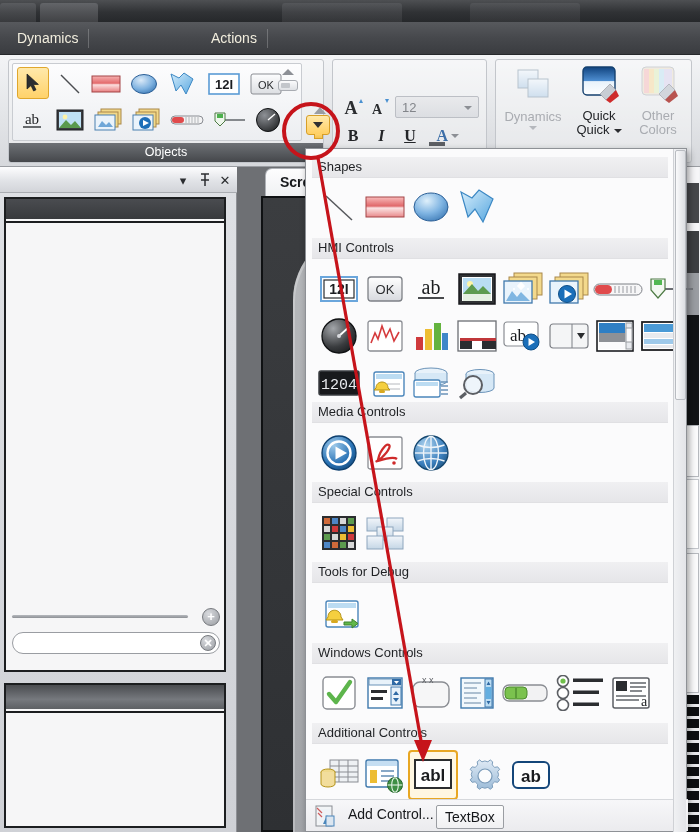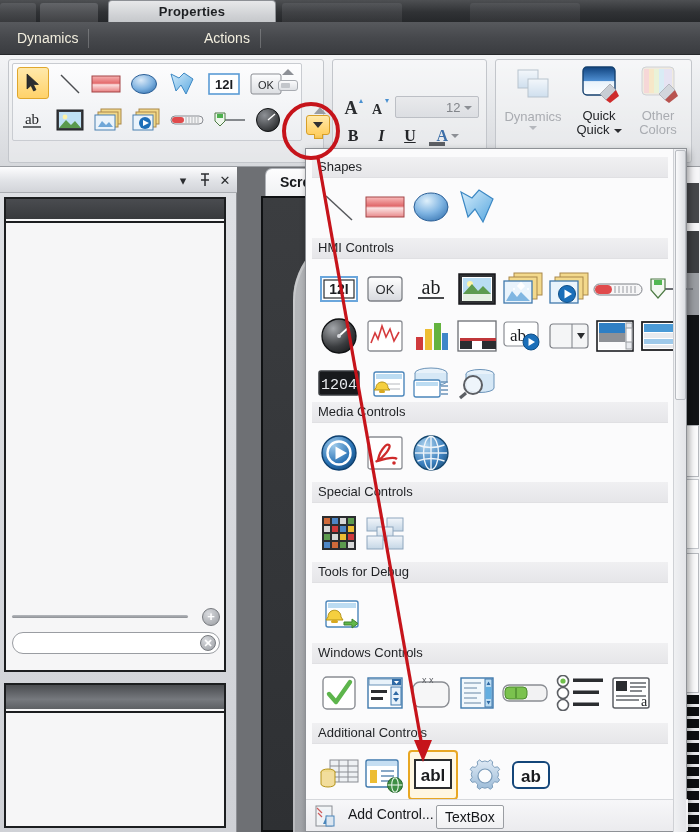--- a/index.html
+++ b/index.html
@@ -101,21 +101,21 @@
   .fontbox{
     position:absolute; left:8px; top:7px; width:138px; height:22px;
     background:#fff; border:1px solid #a8abb1; border-radius:2px;
   }
   .fontbox span{ font-size:13px; color:#55585d; line-height:21px; padding-left:5px; display:block;}
   .fontbox .dd{position:absolute; right:0; top:0; width:20px;height:20px;
      background:linear-gradient(#f6f7f8,#e3e5e9); border-left:1px solid #c7cad0;
      display:flex;align-items:center;justify-content:center;}
   .sizebox{
     position:absolute; left:62px; top:36px; width:84px; height:22px;
-    background:linear-gradient(#e9eaec,#dcdee2); border:1px solid #bcbfc5; border-radius:2px;padding-left:44px;
+    background:linear-gradient(#e9eaec,#dcdee2); border:1px solid #bcbfc5; border-radius:2px;
   }
   .sizebox span{font-size:13px;color:#82858a;line-height:21px;padding-left:6px;display:block;}
   .caret{width:0;height:0;border-left:4px solid transparent;border-right:4px solid transparent;
          border-top:4px solid #8c8f95;}
   .fbtn{position:absolute;display:flex;align-items:center;justify-content:center;
         font-size:15px;color:#2c2e31;}
   .fontrow3{position:absolute;left:8px;top:64px;}
 
   
   #grp-styles { left:495px; width:197px; height:104px; }
@@ -228,30 +228,27 @@
 </head>
 <body>
 
 <div id="app">
 
   <div class="titlestrip">
     <div class="ghost" style="left:0px;width:36px;"></div>
     <div class="ghost" style="left:40px;width:58px;opacity:.8;"></div>
     <div class="ghost" style="left:282px;width:120px;opacity:.4;"></div>
     <div class="ghost" style="left:470px;width:110px;opacity:.35;"></div>
-    <div class="tab-properties">
-      <span>Properties</span>
-    </div>
   </div>
 
   <div class="ribbontabs">
     <div class="rtab sep" style="left:6px;">
       <span>Dynamics</span>
     </div>
-    <div class="rtab sep" style="left:193px;">
+    <div class="rtab sep" style="left:200px;">
       <span>Actions</span>
     </div>
   </div>
 
   <div class="ribbon">
 
     <div class="grp" id="grp-objects">
       <div class="gal">
 
         <div class="galrow" style="top:4px;width:284px;">
@@ -394,20 +391,21 @@
             </div>
         </div>
       </div>
 
       <div class="sc-down-btn" style="left:297px;top:55px;">
         <div class="sc-tri-up"></div>
         <div class="car"></div>
         <div class="tail"></div>
       </div>
 
+      <div class="grp-title">Objects</div>
     </div>
 
     <div class="grp" id="grp-font">
 
       <div class="fbtn" style="left:10px;top:34px;width:24px;height:24px;">
         <svg width="24" height="22" viewBox="0 0 24 22">
           <text x="8" y="19" font-family="Liberation Serif" font-size="18" font-weight="bold" fill="#2b2d30" text-anchor="middle">A</text>
           <path d="M16 8 L20 8 L18 4 Z" fill="#4a90d0"></path>
         </svg>
       </div>

